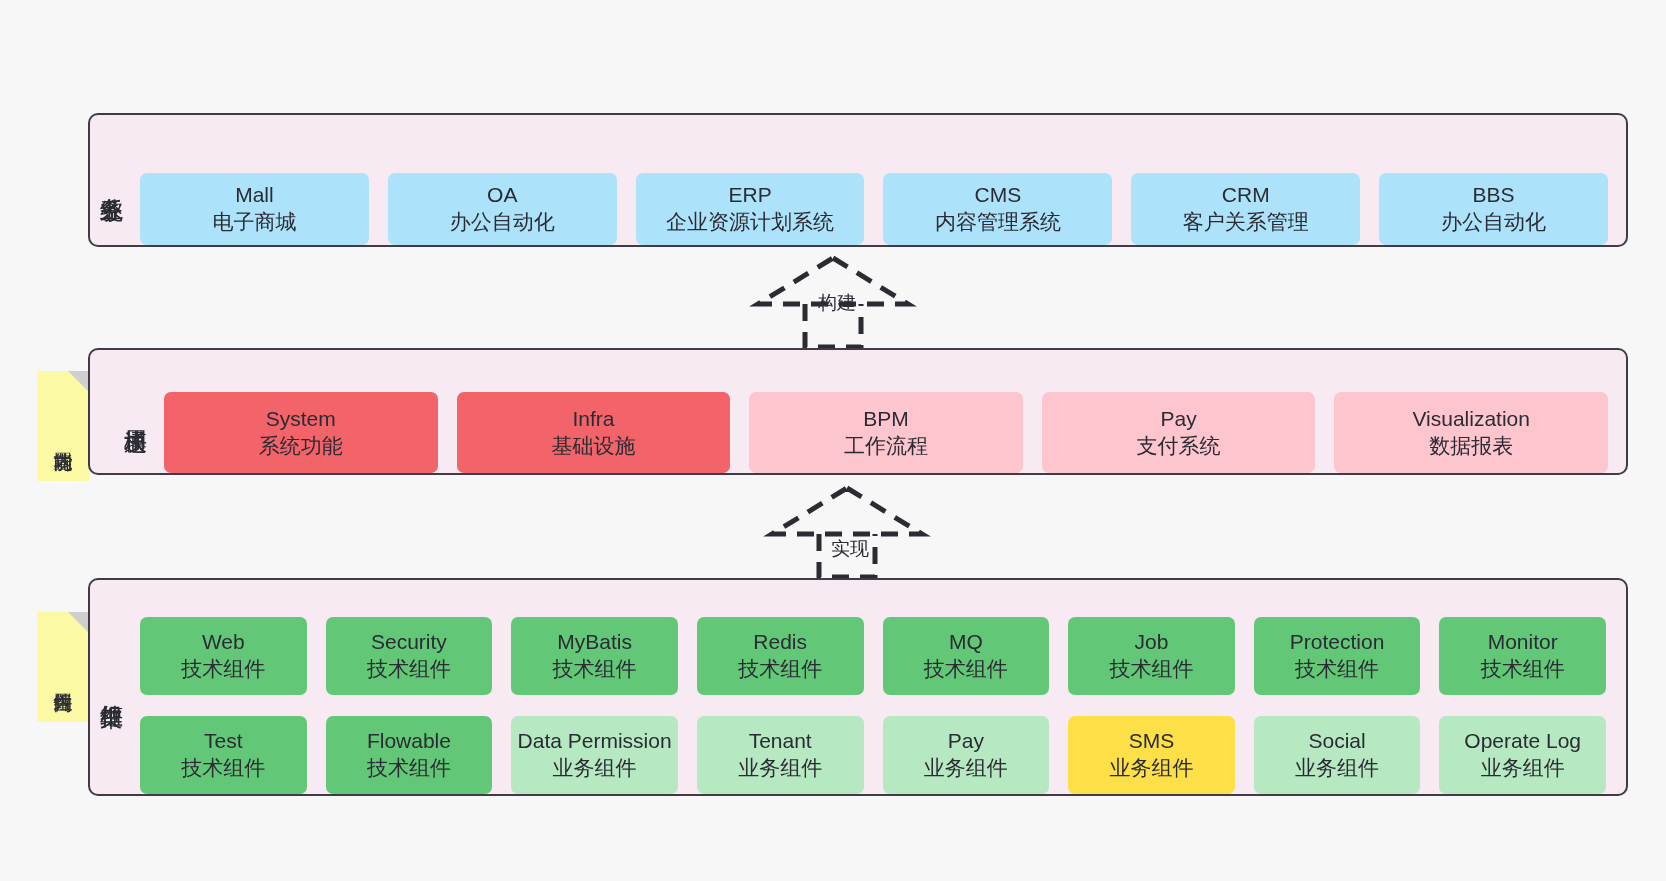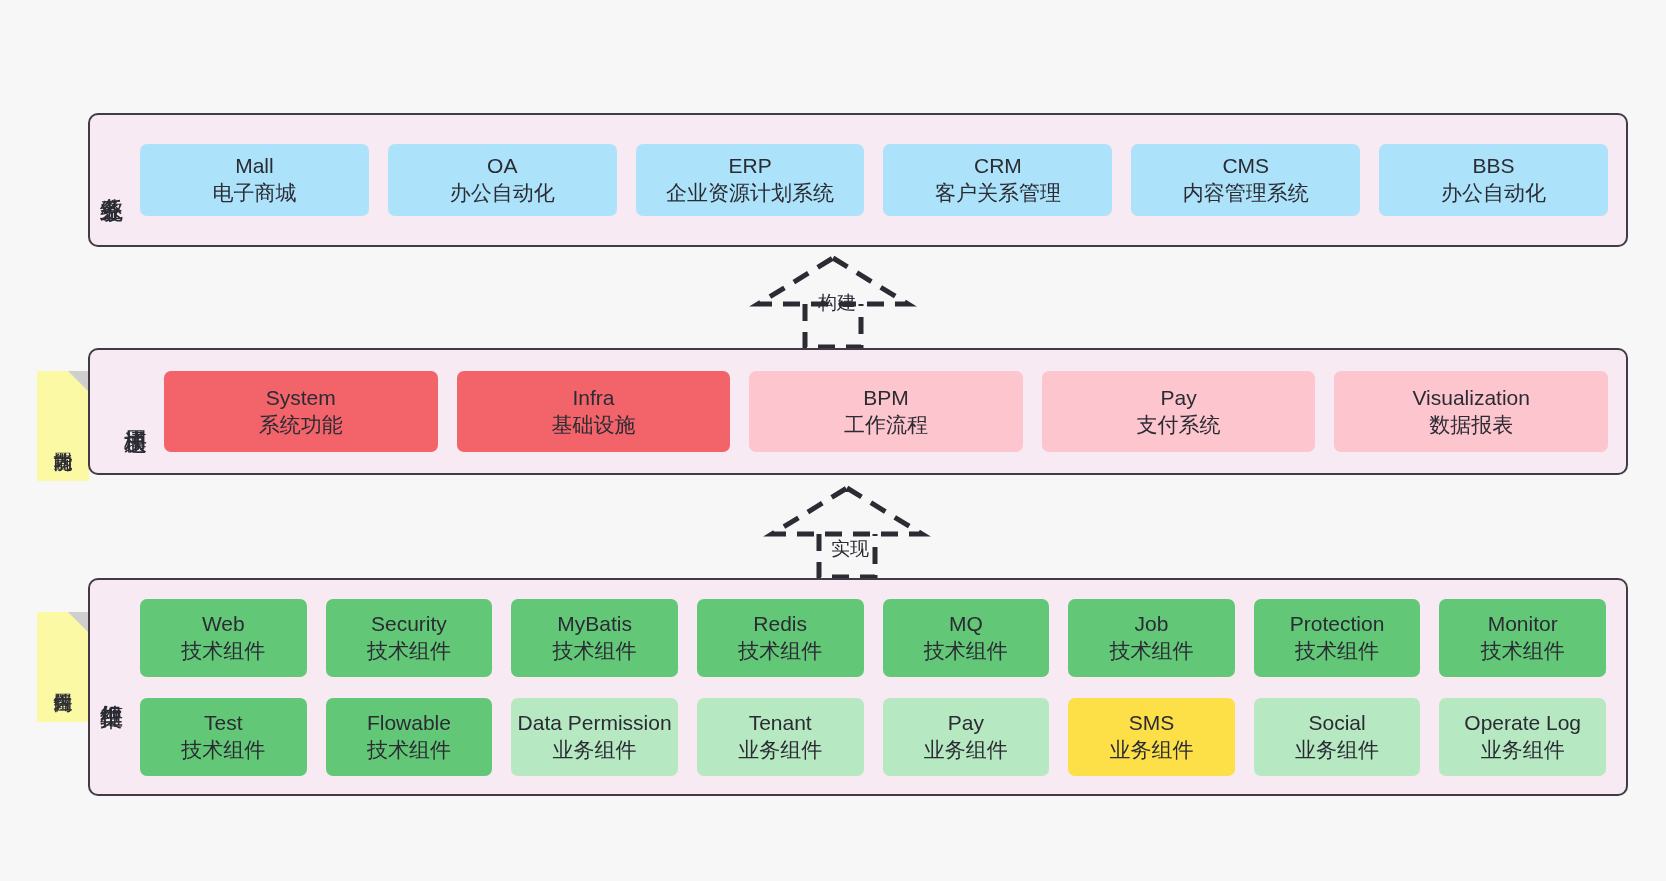--- a/index.html
+++ b/index.html
@@ -36,21 +36,21 @@
     color:#2b2b33;
     writing-mode:vertical-rl;
     text-orientation:upright;
     white-space:nowrap;
     user-select:none;
   }
   .panel-body{
     flex:1 1 auto;
     display:flex;
     flex-direction:column;
-    justify-content:center;
+    justify-content:flex-end;
     gap:20px;
     padding:0 18px 0 8px;
   }
   .row{
     display:flex;
     gap:19px;
     align-items:stretch;
   }
   .cell{
     flex:1 1 0;
@@ -136,26 +136,26 @@
         </div>
         <div class="cell" style="background:#ade3fa">
           <span class="en">OA</span>
           <span class="cn">办公自动化</span>
         </div>
         <div class="cell" style="background:#ade3fa">
           <span class="en">ERP</span>
           <span class="cn">企业资源计划系统</span>
         </div>
         <div class="cell" style="background:#ade3fa">
+          <span class="en">CMS</span>
+          <span class="cn">内容管理系统</span>
+        </div>
+        <div class="cell" style="background:#ade3fa">
           <span class="en">CRM</span>
           <span class="cn">客户关系管理</span>
-        </div>
-        <div class="cell" style="background:#ade3fa">
-          <span class="en">CMS</span>
-          <span class="cn">内容管理系统</span>
         </div>
         <div class="cell" style="background:#ade3fa">
           <span class="en">BBS</span>
           <span class="cn">办公自动化</span>
         </div>
       </div>
     </div>
   </div>
 
   <div class="arrow" id="arrow-build">

